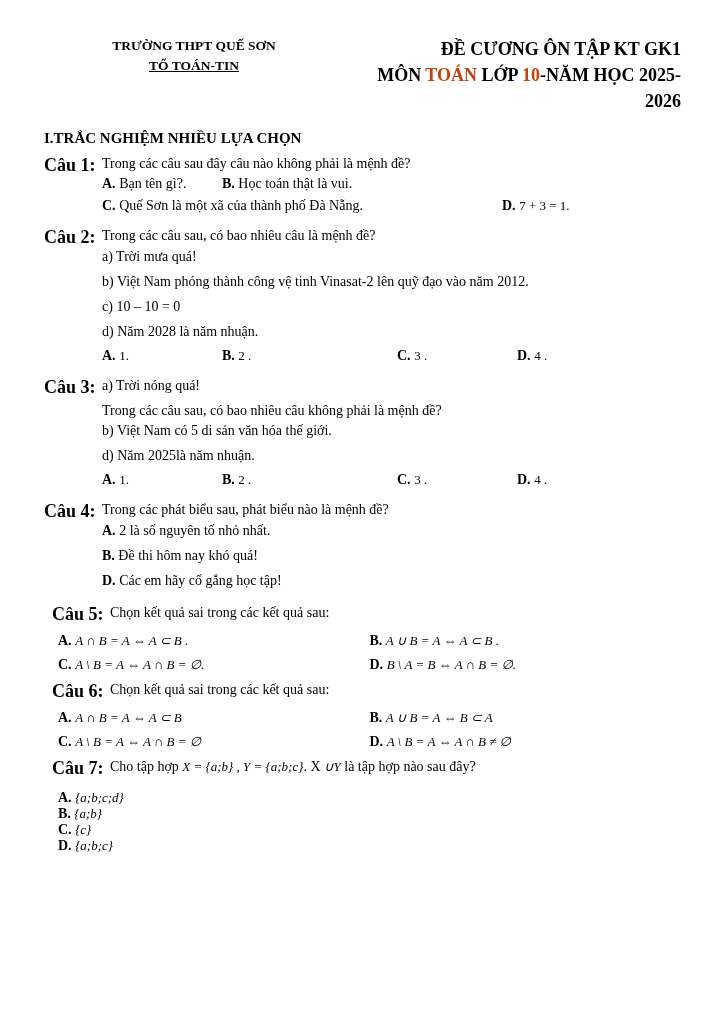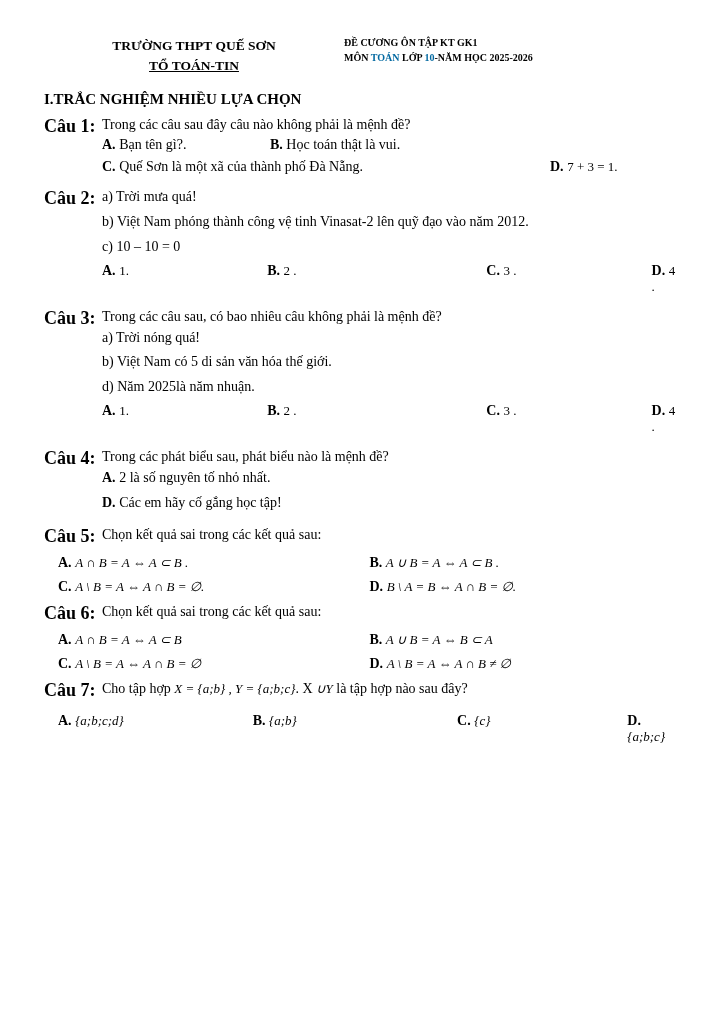--- a/index.html
+++ b/index.html
@@ -30,29 +30,29 @@
   }
   .header-left {
     width: 300px;
     text-align: center;
     font-weight: bold;
     font-size: 13.5px;
     line-height: 1.45;
   }
   .header-right {
     flex: 1;
-    text-align: left;
-    font-weight: bold;
-    font-size: 10px;
+    text-align: right;
+    font-weight: bold;
+    font-size: 18px;
     line-height: 1.45;
   }
   .hl2 {
     text-decoration: underline;
   }
-  .red { color: #0369a1; }
+  .red { color: #c2410c; }
 
   
   .sec-title {
     font-weight: bold;
     font-size: 15px;
     margin: 10px 0 8px 0;
   }
   .sub-title {
     font-weight: bold;
     font-size: 14.5px;
@@ -79,56 +79,55 @@
     margin-bottom: 6px;
     line-height: 1.35;
     font-size: 14px;
   }
   .line.tight { margin-bottom: 2px; }
   .opt-row {
     display: flex;
     flex-direction: row;
     margin-bottom: 6px;
     font-size: 14px;
-    gap: 48px;
   }
   .opt {
     display: inline-block;
   }
   .opt b { font-weight: bold; }
   .math {
     font-family: Liberation Serif, serif;
     font-style: italic;
     font-size: 13px;
   }
   .mathn {
     font-family: "Liberation Serif", serif;
     font-size: 13px;
   }
 
   
   .w-a { width: 120px; }
   .w-b { width: 175px; }
   .w-c { width: 120px; }
 
-  .indent { padding-left: 14px; }
+  .indent { padding-left: 14px; flex-direction: column; }
 
   .two-col {
     display: flex;
     flex-direction: row;
     margin-bottom: 8px;
   }
   .two-col > div { width: 50%; }
 
   .q-flat {
     display: flex;
     flex-direction: row;
     margin-bottom: 4px;
   }
-  .q-flat .q-label { width: 58px; flex: 0 0 58px; }
+  .q-flat .q-label { width: 58px; flex: 0 0 58px; margin-left: 8px; }
 </style>
 </head>
 <body>
 
 <div class="page">
 
   <div class="header">
     <div class="header-left">
       <div>TRƯỜNG THPT QUẾ SƠN</div>
       <div class="hl2">TỔ TOÁN-TIN</div>
@@ -154,53 +153,56 @@
       <div class="opt-row">
         <div class="opt" style="width:400px"><b>C.</b> <span>Quế Sơn là một xã của  thành phố Đà Nẵng.</span></div>
         <div class="opt"><b>D.</b> <span class="mathn">7 + 3 = 1.</span></div>
       </div>
     </div>
   </div>
 
   <div class="q">
     <div class="q-label">Câu 2:</div>
     <div class="q-body">
+      <div class="line tight">Trong các câu sau, có bao nhiêu câu là mệnh đề?</div>
       <div class="line">a) Trời mưa quá!</div>
       <div class="line">b) Việt Nam phóng thành công vệ tinh Vinasat-2 lên quỹ đạo vào năm 2012.</div>
       <div class="line">c) 10 – 10 = 0</div>
+      <div class="line">d) Năm 2028 là năm nhuận.</div>
       <div class="opt-row">
         <div class="opt w-a"><b>A.</b> <span class="mathn">1.</span></div>
         <div class="opt w-b"><b>B.</b> <span class="mathn">2 .</span></div>
         <div class="opt w-c"><b>C.</b> <span class="mathn">3 .</span></div>
         <div class="opt"><b>D.</b> <span class="mathn">4 .</span></div>
       </div>
     </div>
   </div>
 
   <div class="q">
     <div class="q-label">Câu 3:</div>
     <div class="q-body">
+      <div class="line">a) Trời nóng quá!</div>
       <div class="line tight">Trong các câu sau, có bao nhiêu câu không phải là mệnh đề?</div>
-      <div class="line">a) Trời nóng quá!</div>
       <div class="line">b) Việt Nam có 5 di sản văn hóa thế giới.</div>
       <div class="line">d) Năm 2025là năm nhuận.</div>
       <div class="opt-row">
         <div class="opt w-a"><b>A.</b> <span class="mathn">1.</span></div>
         <div class="opt w-b"><b>B.</b> <span class="mathn">2 .</span></div>
         <div class="opt w-c"><b>C.</b> <span class="mathn">3 .</span></div>
         <div class="opt"><b>D.</b> <span class="mathn">4 .</span></div>
       </div>
     </div>
   </div>
 
   <div class="q">
     <div class="q-label">Câu 4:</div>
     <div class="q-body">
       <div class="line tight">Trong các phát biểu sau, phát biểu nào là mệnh đề?</div>
       <div class="line"><b>A.</b> <span>2  là số nguyên tố nhỏ nhất.</span></div>
+      <div class="line"><b>B.</b> <span>Đề thi hôm nay khó quá!</span></div>
       <div class="line"><b>D.</b> <span>Các em hãy cố gắng học tập!</span></div>
     </div>
   </div>
 
   <div>
     <div class="q-flat">
       <div class="q-label">Câu 5:</div>
       <div class="line">Chọn kết quả sai trong các kết quả sau:</div>
     </div>
     <div class="two-col indent">

